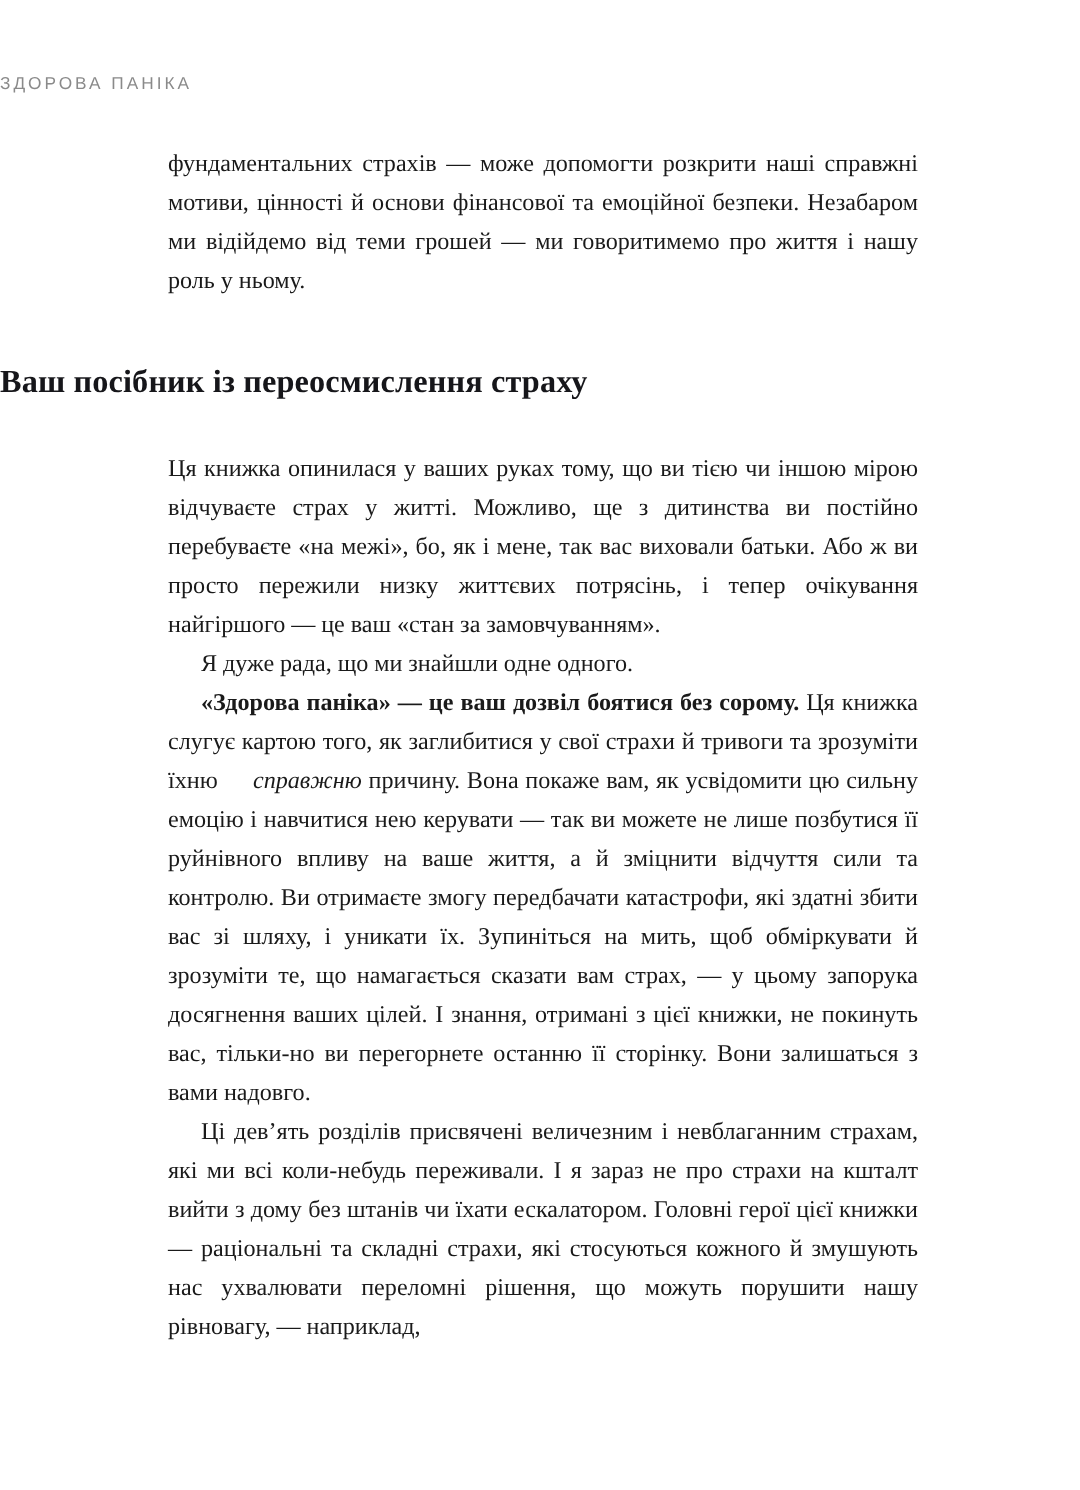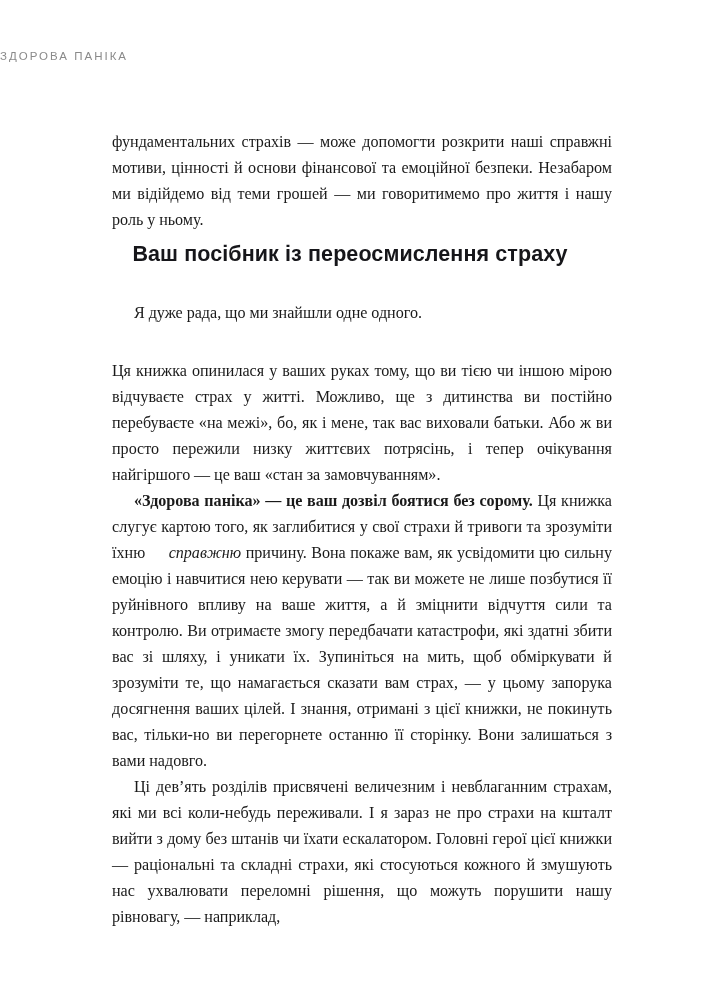--- a/index.html
+++ b/index.html
@@ -54,21 +54,20 @@
     line-height: 26.0px;
     text-align: justify;
     text-justify: inter-word;
     hyphens: manual;
     -webkit-hyphens: manual;
     word-spacing: -0.1px;
   }
 
   p.body-par.first {
     text-indent: 0;
-    margin-top: 32px;
   }
   p.body-par.indent {
     text-indent: 22px;
   }
 
   p.body-par b,
   p.body-par strong {
     font-weight: 700;
   }
   p.body-par i,
@@ -77,22 +76,21 @@
     margin-left: 19px;
   }
 
   
   .section-heading {
     margin: 0;
     position: absolute;
     top: 242px;
     left: 0;
     width: 700px;
-    text-align: center;
-    font-family: Liberation Sans, sans-serif;
+    font-family: Liberation Serif, serif;
     font-size: 21.5px;
     font-weight: 700;
     letter-spacing: 0.1px;
     color: #16161a;
     white-space: nowrap;
   }
 
   
   .text-column.after-heading {
     top: 300px;
@@ -119,23 +117,23 @@
   <div class="running-head">ЗДОРОВА ПАНІКА</div>
 
   <div class="text-column">
     <p class="body-par first">фундаментальних страхів — може допомогти розкрити наші справжні мотиви, цінності й основи фінансової та емоційної безпеки. Незабаром ми відійдемо від теми грошей — ми говоритимемо про життя і нашу роль у ньому.</p>
   </div>
 
   <h2 class="section-heading">Ваш посібник із переосмислення страху</h2>
 
   <div class="text-column after-heading">
 
+    <p class="body-par first">Ця книжка опинилася у ваших руках тому, що ви тією чи іншою мірою відчуваєте страх у житті. Можливо, ще з дитинства ви постійно перебуваєте «на межі», бо, як і мене, так вас виховали батьки. Або ж ви просто пережили низку життєвих потрясінь, і тепер очікування найгіршого — це ваш «стан за замовчуванням».</p>
+
     <p class="body-par indent">Я дуже рада, що ми знайшли одне одного.</p>
-
-    <p class="body-par first">Ця книжка опинилася у ваших руках тому, що ви тією чи іншою мірою відчуваєте страх у житті. Можливо, ще з дитинства ви постійно перебуваєте «на межі», бо, як і мене, так вас виховали батьки. Або ж ви просто пережили низку життєвих потрясінь, і тепер очікування найгіршого — це ваш «стан за замовчуванням».</p>
 
     <p class="body-par indent">
       <b>«Здорова паніка» — це ваш дозвіл боятися без сорому.</b><span> Ця книжка слугує картою того, як заглибитися у свої страхи й тривоги та зрозуміти їхню </span><i>справжню</i><span> причину. Вона покаже вам, як усвідомити цю сильну емоцію і навчитися нею керувати — так ви можете не лише позбутися її руйнівного впливу на ваше життя, а й зміцнити відчуття сили та контролю. Ви отримаєте змогу передбачати катастрофи, які здатні збити вас зі шляху, і уникати їх. Зупиніться на мить, щоб обміркувати й зрозуміти те, що намагається сказати вам страх, — у цьому запорука досягнення ваших цілей. І знання, отримані з цієї книжки, не покинуть вас, тільки-но ви перегорнете останню її сторінку. Вони залишаться з вами надовго.</span>
     </p>
 
     <p class="body-par indent">Ці дев’ять розділів присвячені величезним і невблаганним страхам, які ми всі коли-небудь переживали. І я зараз не про страхи на кшталт вийти з дому без штанів чи їхати ескалатором. Головні герої цієї книжки — раціональні та складні страхи, які стосуються кожного й змушують нас ухвалювати переломні рішення, що можуть порушити нашу рівновагу, — наприклад,</p>
 
   </div>
 
 

